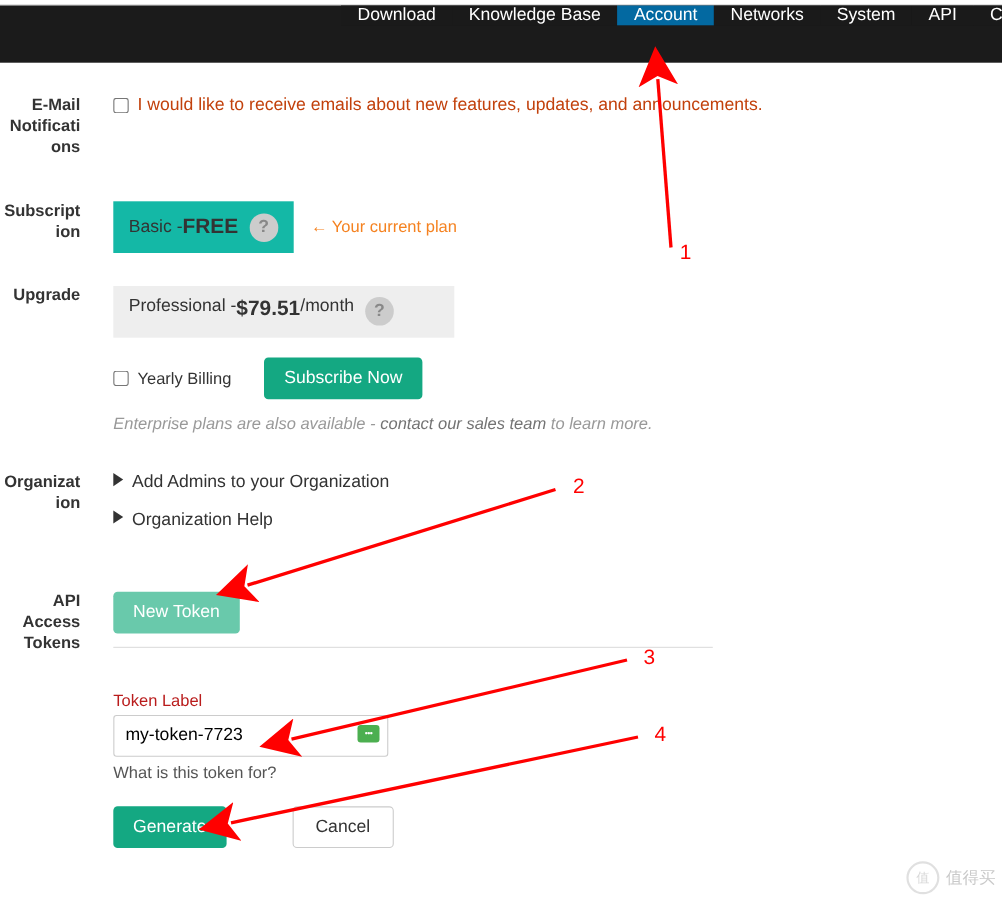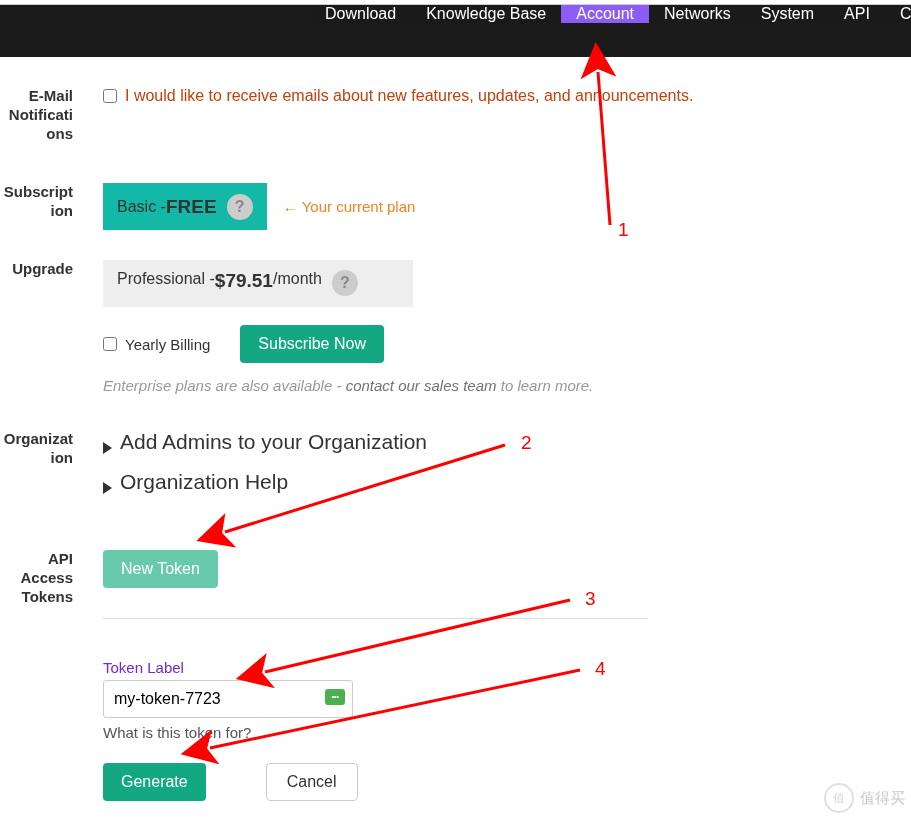--- a/index.html
+++ b/index.html
@@ -9,21 +9,21 @@
   
   .navbar { background: #000; height: 52px; display: flex; align-items: flex-start; padding-left: 310px; }
   .nav-item { color: #fff; font-size: 16px; display: flex; align-items: center; padding: 0 15px; cursor: pointer; white-space: nowrap; }
   .nav-item.active { background: #000; }
   .nav-item:not(.active) { background: #1a1a1a; }
   .navbar { background: #1a1a1a; }
   .nav-item.active { background: #000; }
   
   .navbar { background: #1b1b1b; }
   .nav-item { background: transparent; }
-  .nav-item.active { background: #8b5cf6; }
+  .nav-item.active { background: #0369a1; }
   
   .content { position: relative; }
   
   .row { display: flex; margin-bottom: 18px; }
   .label-col { width: 83px; text-align: right; padding-right: 10px; font-weight: 700; font-size: 15px; line-height: 1.25; word-wrap: break-word; }
   .body-col { flex: 1; padding-left: 20px; }
   
   .checkbox-row { display: flex; align-items: center; gap: 8px; }
   .cb { width: 14px; height: 14px; }
   .cb-label { font-size: 16px; color: #c2410c; }
@@ -38,27 +38,27 @@
   .upgrade-box .price { font-weight: 700; font-size: 19px; }
   .upgrade-box .per { font-size: 16px; }
   
   .billing-row { display: flex; align-items: center; gap: 30px; margin-top: 18px; }
   .btn-green { background: #14a882; color: #fff; border: none; border-radius: 4px; padding: 10px 18px; font-size: 16px; cursor: pointer; }
   .btn-green.light { background: #69c9ab; }
   
   .enterprise-note { color: #999; font-style: italic; margin-top: 14px; font-size: 15px; }
   .enterprise-note a { color: #737373; text-decoration: none; }
   
-  .disclosure { display: flex; align-items: flex-end; gap: 8px; font-size: 21px; color: #333; cursor: pointer; margin-bottom: 16px; }
+  .disclosure { display: flex; align-items: flex-start; gap: 8px; font-size: 16px; color: #333; cursor: pointer; margin-bottom: 16px; }
   .tri { width: 0; height: 0; border-top: 6px solid transparent; border-bottom: 6px solid transparent; border-left: 9px solid #333; }
   
-  .token-section { border-bottom: 1px solid #ddd; padding-bottom: 30px; width: 545px; }
+  .token-section { border-bottom: 1px solid #ddd; padding-bottom: 12px; width: 545px; }
   
   .token-form { margin-top: 40px; width: 250px; }
-  .field-label { font-size: 15px; color: #6d28d9; margin-bottom: 4px; }
+  .field-label { font-size: 15px; color: #b91c1c; margin-bottom: 4px; }
   .text-input-wrap { position: relative; }
   .text-input { width: 250px; height: 38px; border: 1px solid #ccc; border-radius: 3px; padding: 6px 10px; font-size: 16px; }
   .pw-badge { position: absolute; right: 8px; top: 9px; width: 20px; height: 16px; background: #4caf50; border-radius: 3px; display: flex; align-items: center; justify-content: center; }
   .pw-badge::after { content: "•••"; color: #fff; font-size: 8px; line-height: 1; letter-spacing: -0.5px; }
   .help-text { font-size: 15px; color: #555; margin-top: 6px; }
   
   .form-actions { display: flex; gap: 60px; margin-top: 22px; align-items: center; }
   .btn-outline { background: #fff; border: 1px solid #ccc; border-radius: 4px; padding: 9px 20px; font-size: 16px; cursor: pointer; color: #333; }
   
   

